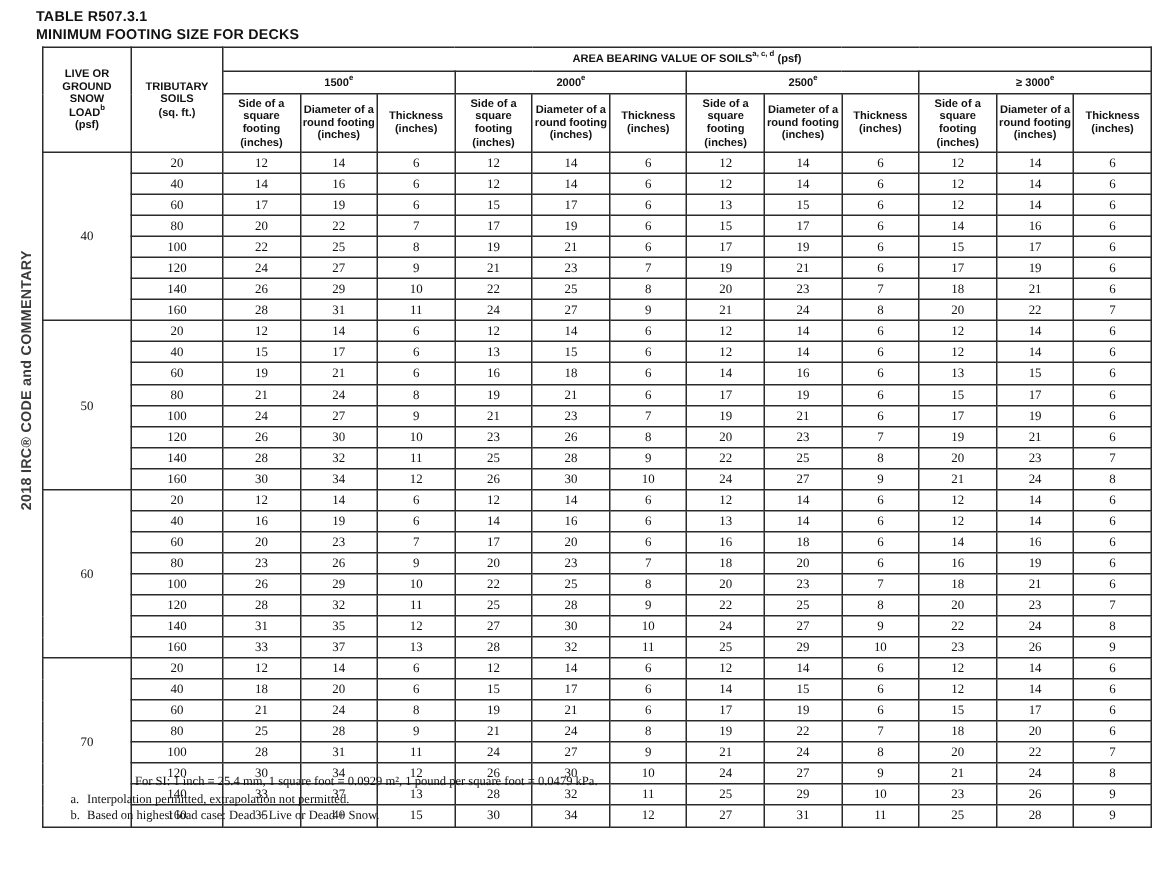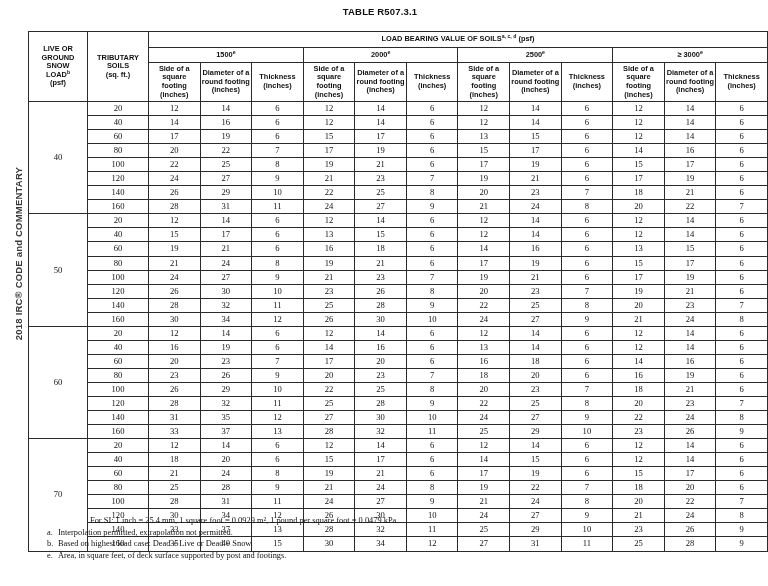--- a/index.html
+++ b/index.html
@@ -27,22 +27,22 @@
     font-size:9.5px;
     font-weight:bold;
     letter-spacing:.2px;
     color:#3a3a3a;
     white-space:nowrap;
     text-align:center;
   }
   
   #title-block{
     position:absolute;
-    left:9px; top:6px; width:742px;
-    text-align:center;
+    left:24px; top:6px; width:742px;
+    text-align:left;
   }
   #title-block .t1,#title-block .t2{
     font-size:9.5px;font-weight:bold;letter-spacing:.15px;line-height:11.5px;
   }
   
   #table-wrap{
     position:absolute;
     left:28px; top:31px; width:740px;
   }
   table.ftbl{
@@ -95,40 +95,41 @@
 </style>
 </head>
 <body>
 
 <div id="page-edge-label">
   <div class="vtext">2018 IRC® CODE and COMMENTARY</div>
 </div>
 
 <div id="title-block">
   <div class="t1">TABLE R507.3.1</div>
+  <div class="t2">MINIMUM FOOTING SIZE FOR DECKS</div>
 </div>
 
 <div id="table-wrap">
   <table class="ftbl">
     <thead>
       <tr>
         <th class="stub" rowspan="3" style="width:56px">
           <span>LIVE OR</span><br>
           <span>GROUND</span><br>
           <span>SNOW</span><br>
           <span>LOAD</span><sup>b</sup><br>
           <span>(psf)</span>
         </th>
         <th class="stub" rowspan="3" style="width:58px">
           <span>TRIBUTARY</span><br>
           <span>SOILS</span><br>
           <span>(sq. ft.)</span>
         </th>
         <th class="hdr-top" colspan="12">
-          <span>LOAD BEARING VALUE OF SOILS</span><sup>a, c, d</sup>
+          <span>AREA BEARING VALUE OF SOILS</span><sup>a, c, d</sup>
           <span>(psf)</span>
         </th>
       </tr>
       <tr id="soil-group-row">
           <th class="hdr-soil" colspan="3"><span>1500</span><sup>e</sup></th>
           <th class="hdr-soil" colspan="3"><span>2000</span><sup>e</sup></th>
           <th class="hdr-soil" colspan="3"><span>2500</span><sup>e</sup></th>
           <th class="hdr-soil" colspan="3"><span>≥ 3000</span><sup>e</sup></th>
         </tr>
       <tr id="sub-header-row">
@@ -633,15 +634,14 @@
         </tr>
       </tbody>
   </table>
 </div>
 
 <div id="footnotes">
   <p class="si">For SI: 1 inch = 25.4 mm, 1 square foot = 0.0929 m², 1 pound per square foot = 0.0479 kPa.</p>
   <div id="footnote-list">
       <p class="fn"><span class="fl">a.</span><span>Interpolation permitted, extrapolation not permitted.</span></p>
       <p class="fn"><span class="fl">b.</span><span>Based on highest load case: Dead + Live or Dead + Snow.</span></p>
-      <p class="fn"><span class="fl">e.</span><span>Area, in square feet, of deck surface supported by post and footings.</span></p>
     </div>
 </div>
 
 </body></html>

